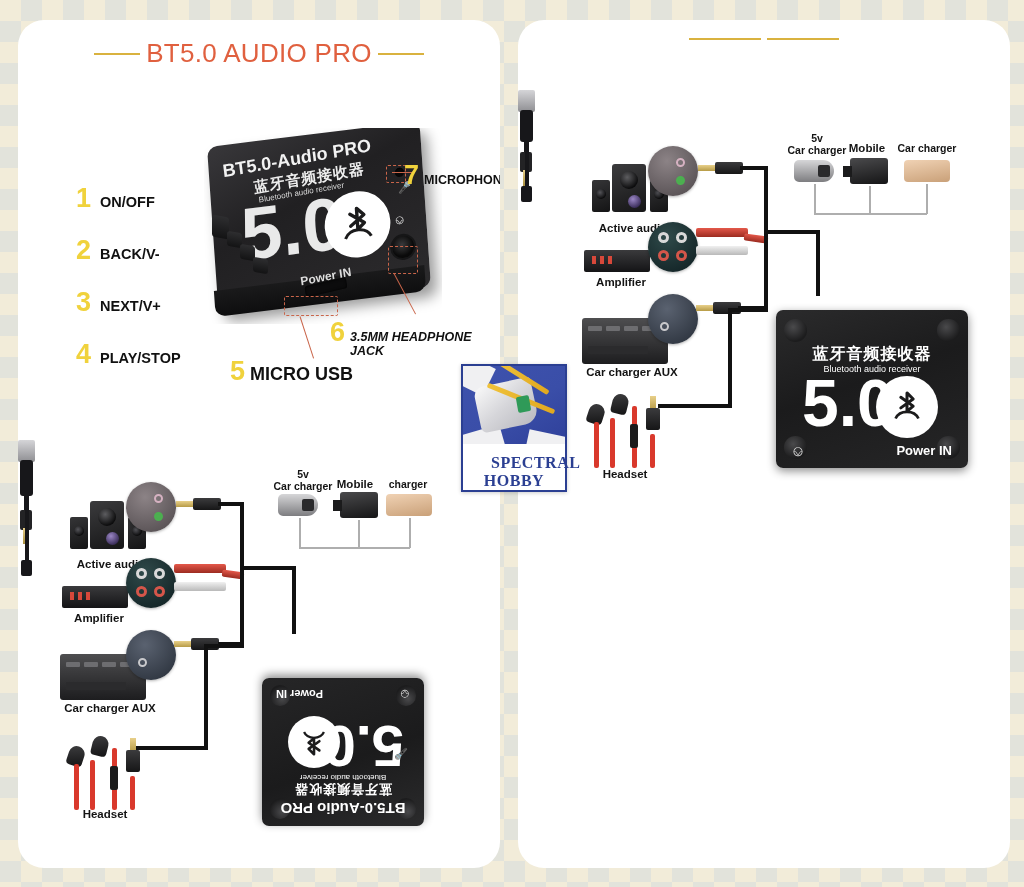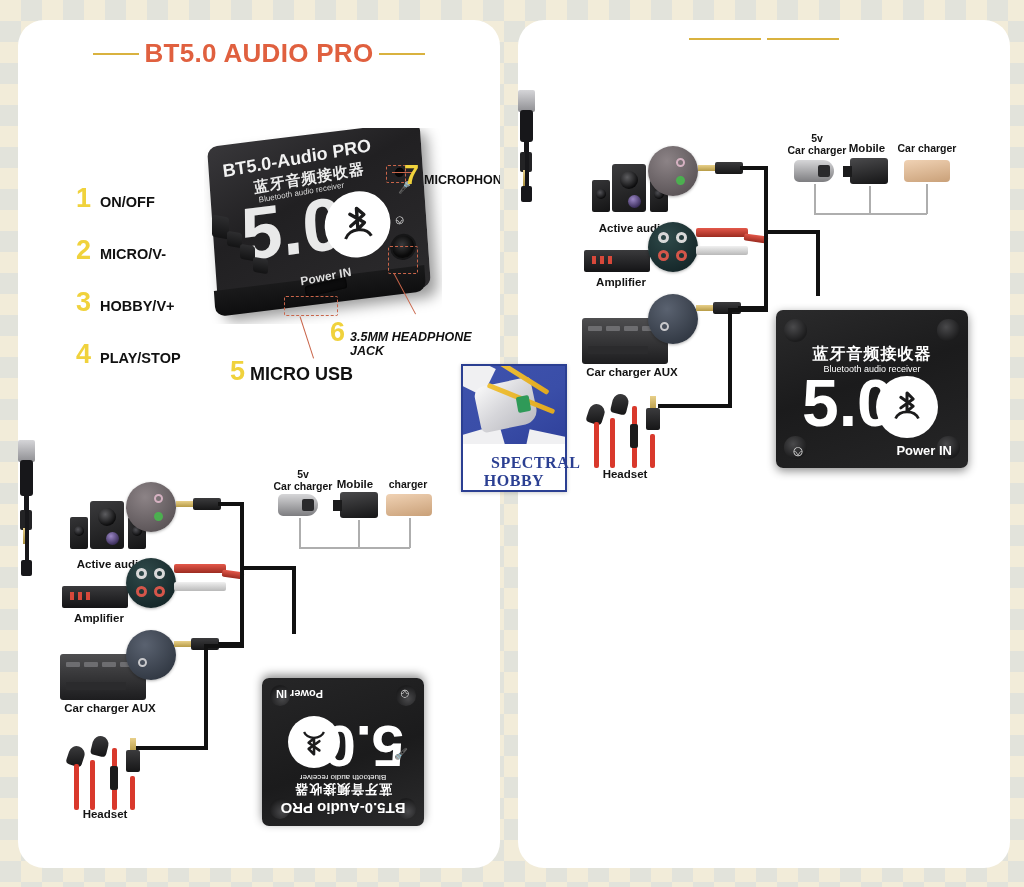--- a/index.html
+++ b/index.html
@@ -31,21 +31,21 @@
   
   .panel-header {
     position: absolute; top: 18px; left: 0; right: 0;
     display: flex; align-items: center; justify-content: center;
     gap: 6px;
   }
   .hdr-rule { height: 2px; background: #d9b23f; flex: 0 0 auto; }
   #card-left .hdr-rule { width: 46px; }
   #card-right .hdr-rule { width: 72px; }
   .panel-title {
-    font-size: 25px; font-weight: bold; letter-spacing: .3px;
+    font-size: 25px; font-weight: normal; letter-spacing: .3px;
     white-space: nowrap;
   }
   #panel-title-pro { color: #e0603f; font-size: 26px; }
   #panel-title-std { color: #dfa828; }
 
   
   .device {
     position: absolute;
     background: linear-gradient(160deg,#2b2b2c 0%,#1b1b1c 45%,#262627 100%);
     border-radius: 7px;
@@ -338,25 +338,25 @@
   <div class="marker-box" style="left:266px;top:276px;width:54px;height:20px;"></div>
   <div class="leader" style="left:282px;top:296px;width:44px;transform:rotate(72deg);"></div>
 
   <div id="feature-list">
     <div class="feat-row">
       <span class="feat-num">1</span>
       <span class="feat-label">ON/OFF</span>
     </div>
     <div class="feat-row">
       <span class="feat-num">2</span>
-      <span class="feat-label">MICRO/V-</span>
+      <span class="feat-label">BACK/V-</span>
     </div>
     <div class="feat-row">
       <span class="feat-num">3</span>
-      <span class="feat-label">HOBBY/V+</span>
+      <span class="feat-label">NEXT/V+</span>
     </div>
     <div class="feat-row">
       <span class="feat-num">4</span>
       <span class="feat-label">PLAY/STOP</span>
     </div>
   </div>
 
   <div class="callout" id="callout-mic">
     <span class="num">7</span>
     <span class="txt">MICROPHONE</span>

